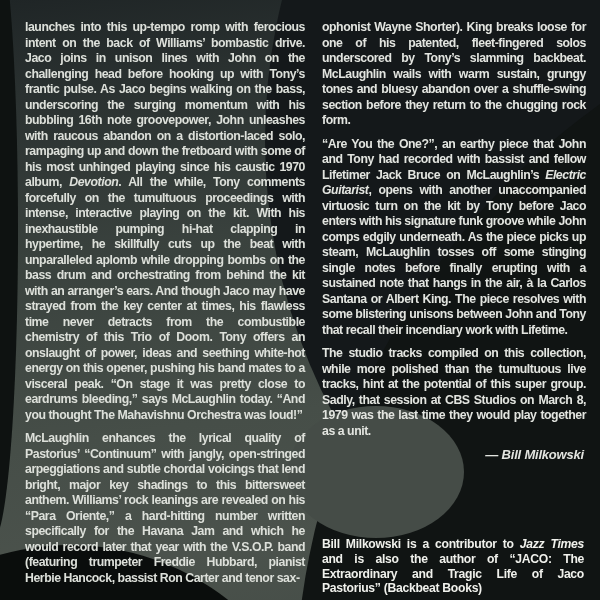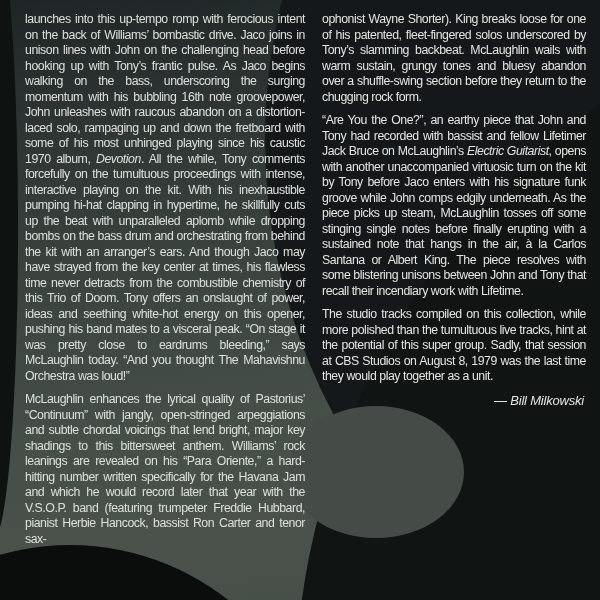--- a/index.html
+++ b/index.html
@@ -12,26 +12,27 @@
   }
   
   .shape{position:absolute;border-radius:50%;}
   .shape-left-sliver{left:-32px;top:-80px;width:50px;height:620px;background:#0e1211;}
   .shape-dark-field{left:265px;top:-445px;width:1170px;height:1170px;background:#14181a;}
   .shape-dark-corner{left:295px;top:-35px;width:1470px;height:1470px;background:#101413;}
   .shape-gray-blob{left:288px;top:406px;width:176px;height:132px;background:#454c47;}
   .shape-black-bottom-left{left:-185px;top:545px;width:510px;height:510px;background:#0a0d0c;}
   
   .col{
-    position:absolute;top:12px;
+    position:absolute;top:20px;
     color:#dde0da;
     font-size:12.3px;line-height:15.5px;
     letter-spacing:-0.45px;
     text-align:justify;
     z-index:10;
+    font-weight:bold;
   }
   .col-left{left:25px;width:280px;}
   .col-right{left:322px;width:264px;color:#e3e5e0;}
   .col p{margin:0 0 8px 0;}
   .seg-i{font-style:italic;}
   .attribution{
     text-align:right;
     font-style:italic;
     font-size:13px;
     letter-spacing:-0.2px;
@@ -60,18 +61,19 @@
   <div class="shape shape-left-sliver"></div>
 
   <div class="col col-left">
     <p><span>launches into this up-tempo romp with ferocious intent on the back of Williams’ bombastic drive. Jaco joins in unison lines with John on the challenging head before hooking up with Tony’s frantic pulse. As Jaco begins walking on the bass, underscoring the surging momentum with his bubbling 16th note groovepower, John unleashes with raucous abandon on a distortion-laced solo, rampaging up and down the fretboard with some of his most unhinged playing since his caustic 1970 album, </span><span class="seg-i">Devotion</span><span>. All the while, Tony comments forcefully on the tumultuous proceedings with intense, interactive playing on the kit. With his inexhaustible pumping hi-hat clapping in hypertime, he skillfully cuts up the beat with unparalleled aplomb while dropping bombs on the bass drum and orchestrating from behind the kit with an arranger’s ears. And though Jaco may have strayed from the key center at times, his flawless time never detracts from the combustible chemistry of this Trio of Doom. Tony offers an onslaught of power, ideas and seething white-hot energy on this opener, pushing his band mates to a visceral peak. “On stage it was pretty close to eardrums bleeding,” says McLaughlin today. “And you thought The Mahavishnu Orchestra was loud!”</span></p>
     <p><span>McLaughlin enhances the lyrical quality of Pastorius’ “Continuum” with jangly, open-stringed arpeggiations and subtle chordal voicings that lend bright, major key shadings to this bittersweet anthem. Williams’ rock leanings are revealed on his “Para Oriente,” a hard-hitting number written specifically for the Havana Jam and which he would record later that year with the V.S.O.P. band (featuring trumpeter Freddie Hubbard, pianist Herbie Hancock, bassist Ron Carter and tenor sax-</span></p>
   </div>
 
   <div class="col col-right">
     <p><span>ophonist Wayne Shorter). King breaks loose for one of his patented, fleet-fingered solos underscored by Tony’s slamming backbeat. McLaughlin wails with warm sustain, grungy tones and bluesy abandon over a shuffle-swing section before they return to the chugging rock form.</span></p>
     <p><span>“Are You the One?”, an earthy piece that John and Tony had recorded with bassist and fellow Lifetimer Jack Bruce on McLaughlin’s </span><span class="seg-i">Electric Guitarist</span><span>, opens with another unaccompanied virtuosic turn on the kit by Tony before Jaco enters with his signature funk groove while John comps edgily underneath. As the piece picks up steam, McLaughlin tosses off some stinging single notes before finally erupting with a sustained note that hangs in the air, à la Carlos Santana or Albert King. The piece resolves with some blistering unisons between John and Tony that recall their incendiary work with Lifetime.</span></p>
-    <p><span>The studio tracks compiled on this collection, while more polished than the tumultuous live tracks, hint at the potential of this super group. Sadly, that session at CBS Studios on August 8, 1979 was the last time they would play together as a unit.</span></p>
+    <p><span>The studio tracks compiled on this collection, while more polished than the tumultuous live tracks, hint at the potential of this super group. Sadly, that session at CBS Studios on March 8, 1979 was the last time they would play together as a unit.</span></p>
     <div class="attribution">— Bill Milkowski</div>
   </div>
 
+  <div class="footer-note"><span>Bill Milkowski is a contributor to </span><span class="seg-i">Jazz Times</span><span> and is also the author of “JACO: The Extraordinary and Tragic Life of Jaco Pastorius” (Backbeat Books)</span></div>
 
 </div>
 
 </body></html>

